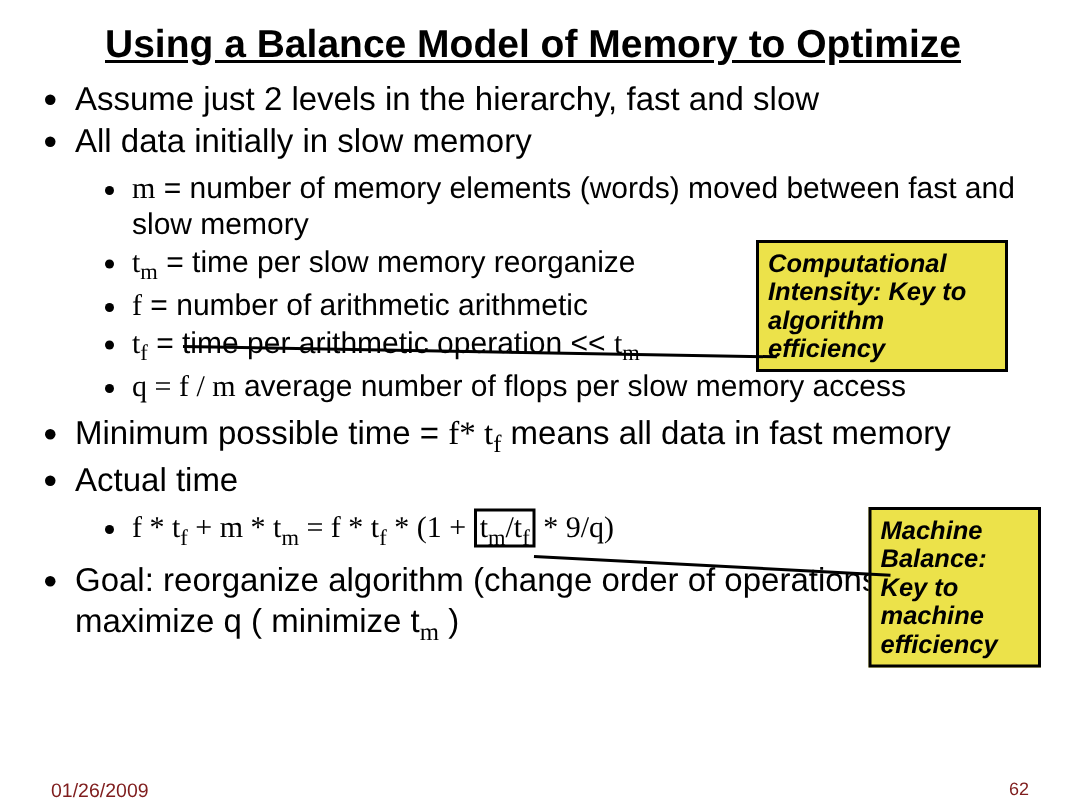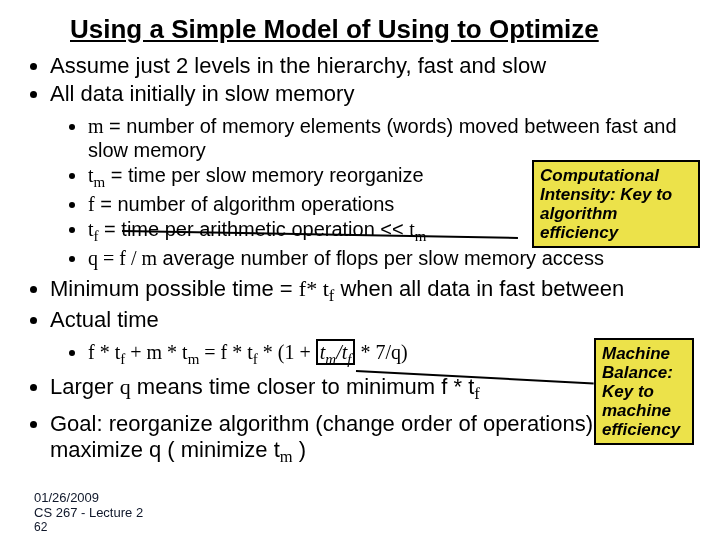--- a/index.html
+++ b/index.html
@@ -37,97 +37,90 @@
     box-sizing:border-box;
   }
   .calloutBox .lead{font-weight:bold}
   .calloutBox .rest{font-weight:bold}
   .connector{position:absolute;border-top:2px solid #000}
   .highlightBox{
     display:inline;
     border:2px solid #000;
     padding:0 2px;
     background:transparent;
-    font-style:italic;
   }
   .footer{
     position:absolute;bottom:6px;left:0;right:0;
-    font-size:13px;color:#0f172a;
+    font-size:13px;color:#7f1d1d;
     display:flex;justify-content:space-between;
-    padding:0 34px;box-sizing:border-box;flex-direction:column;
+    padding:0 34px;box-sizing:border-box;
   }
   .pgnum{font-size:12px}
 </style>
 </head>
 <body>
 
 <div class="slide">
 
-  <div class="title">Using a Simple Model of Using to Optimize</div>
+  <div class="title">Using a Balance Model of Memory to Optimize</div>
 
   <ul class="ul1">
     <li>Assume just 2 levels in the hierarchy, fast and slow</li>
     <li>All data initially in slow memory</li>
   </ul>
 
   <ul class="ul2">
     <li>
       <span class="mono">m</span><span> = number of memory elements (words) moved between fast and slow memory</span>
     </li>
     <li>
       <span class="mono"><span>t</span><span class="sub">m</span></span><span> = time per slow memory reorganize</span>
     </li>
     <li>
-      <span class="mono">f</span><span> = number of algorithm operations</span>
+      <span class="mono">f</span><span> = number of arithmetic arithmetic</span>
     </li>
     <li>
       <span class="mono"><span>t</span><span class="sub">f</span></span><span> = time per arithmetic operation &lt;&lt; </span><span class="mono"><span>t</span><span class="sub">m</span></span>
     </li>
     <li>
       <span class="mono">q = f / m</span><span>  average number of flops per slow memory access</span>
     </li>
   </ul>
 
   <ul class="ul1">
     <li>
-      <span>Minimum possible time = </span><span class="mono"><span>f* t</span><span class="sub">f</span></span><span> when all data in fast between</span>
+      <span>Minimum possible time = </span><span class="mono"><span>f* t</span><span class="sub">f</span></span><span> means all data in fast memory</span>
     </li>
     <li>Actual time</li>
   </ul>
 
   <ul class="ul2">
     <li>
       <span class="mono">
-        <span>f * t</span><span class="sub">f</span><span> + m * t</span><span class="sub">m</span><span> = f * t</span><span class="sub">f</span><span> * (1 + </span><span class="highlightBox"><span>t</span><span class="sub">m</span><span>/t</span><span class="sub">f</span></span><span> * 7/q)</span>
+        <span>f * t</span><span class="sub">f</span><span> + m * t</span><span class="sub">m</span><span> = f * t</span><span class="sub">f</span><span> * (1 + </span><span class="highlightBox"><span>t</span><span class="sub">m</span><span>/t</span><span class="sub">f</span></span><span> * 9/q)</span>
       </span>
     </li>
   </ul>
 
-  <ul class="ul1">
-    <li>
-      <span>Larger </span><span class="mono">q</span><span> means time closer to minimum f * t</span><span class="mono sub">f</span>
-    </li>
-  </ul>
 
 
   <ul class="ul1">
     <li>
       <span>Goal: reorganize algorithm (change order of operations) to maximize q ( minimize t</span><span class="mono sub">m</span><span> )</span>
     </li>
   </ul>
 
-  <div class="calloutBox" style="top:160px;right:20px;width:168px">
+  <div class="calloutBox" style="top:160px;right:48px;width:168px">
     <span class="lead">Computational Intensity:</span><span class="rest"> Key to algorithm efficiency</span>
   </div>
   <div class="connector" style="top:230px;left:122px;width:396px;transform:rotate(1deg);transform-origin:left center"></div>
 
-  <div class="calloutBox" style="top:338px;right:26px;width:100px">
+  <div class="calloutBox" style="top:338px;right:26px;width:115px">
     <span class="lead">Machine Balance:</span><span class="rest"> Key to machine efficiency</span>
   </div>
   <div class="connector" style="top:370px;left:356px;width:238px;transform:rotate(3deg);transform-origin:left center"></div>
 
   <div class="footer">
     <span>01/26/2009</span>
-    <span>CS 267 - Lecture 2</span>
     <span class="pgnum">62</span>
   </div>
 
 </div>
 
 </body></html>

